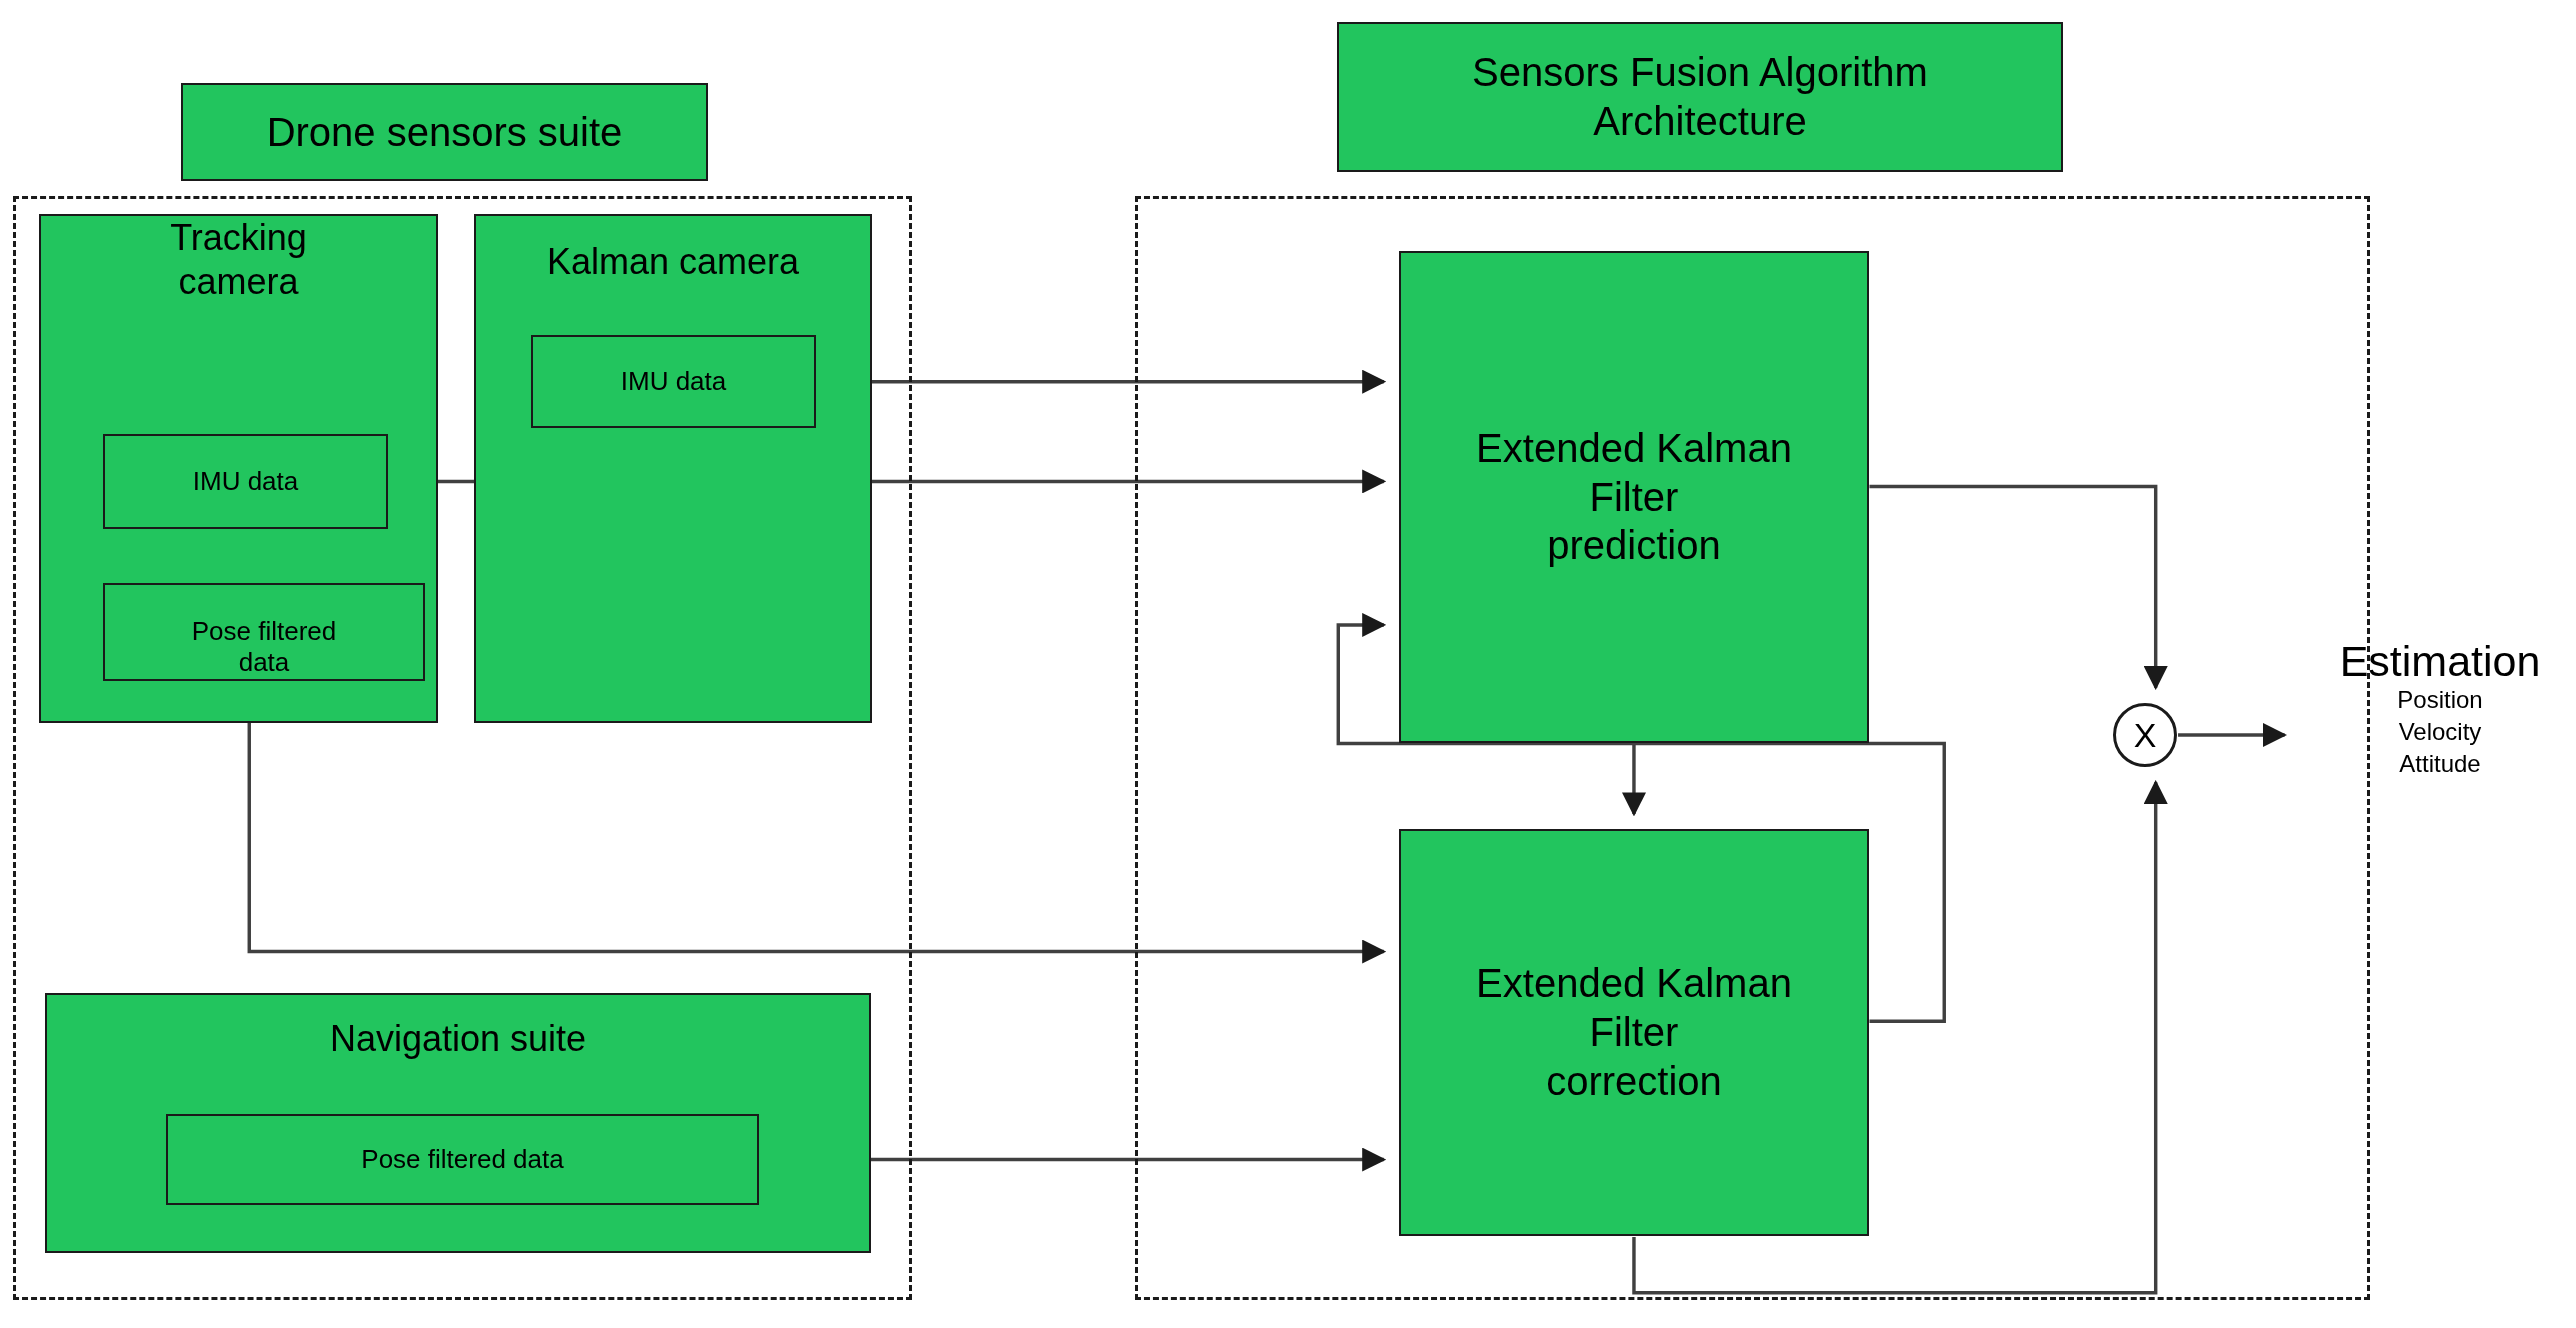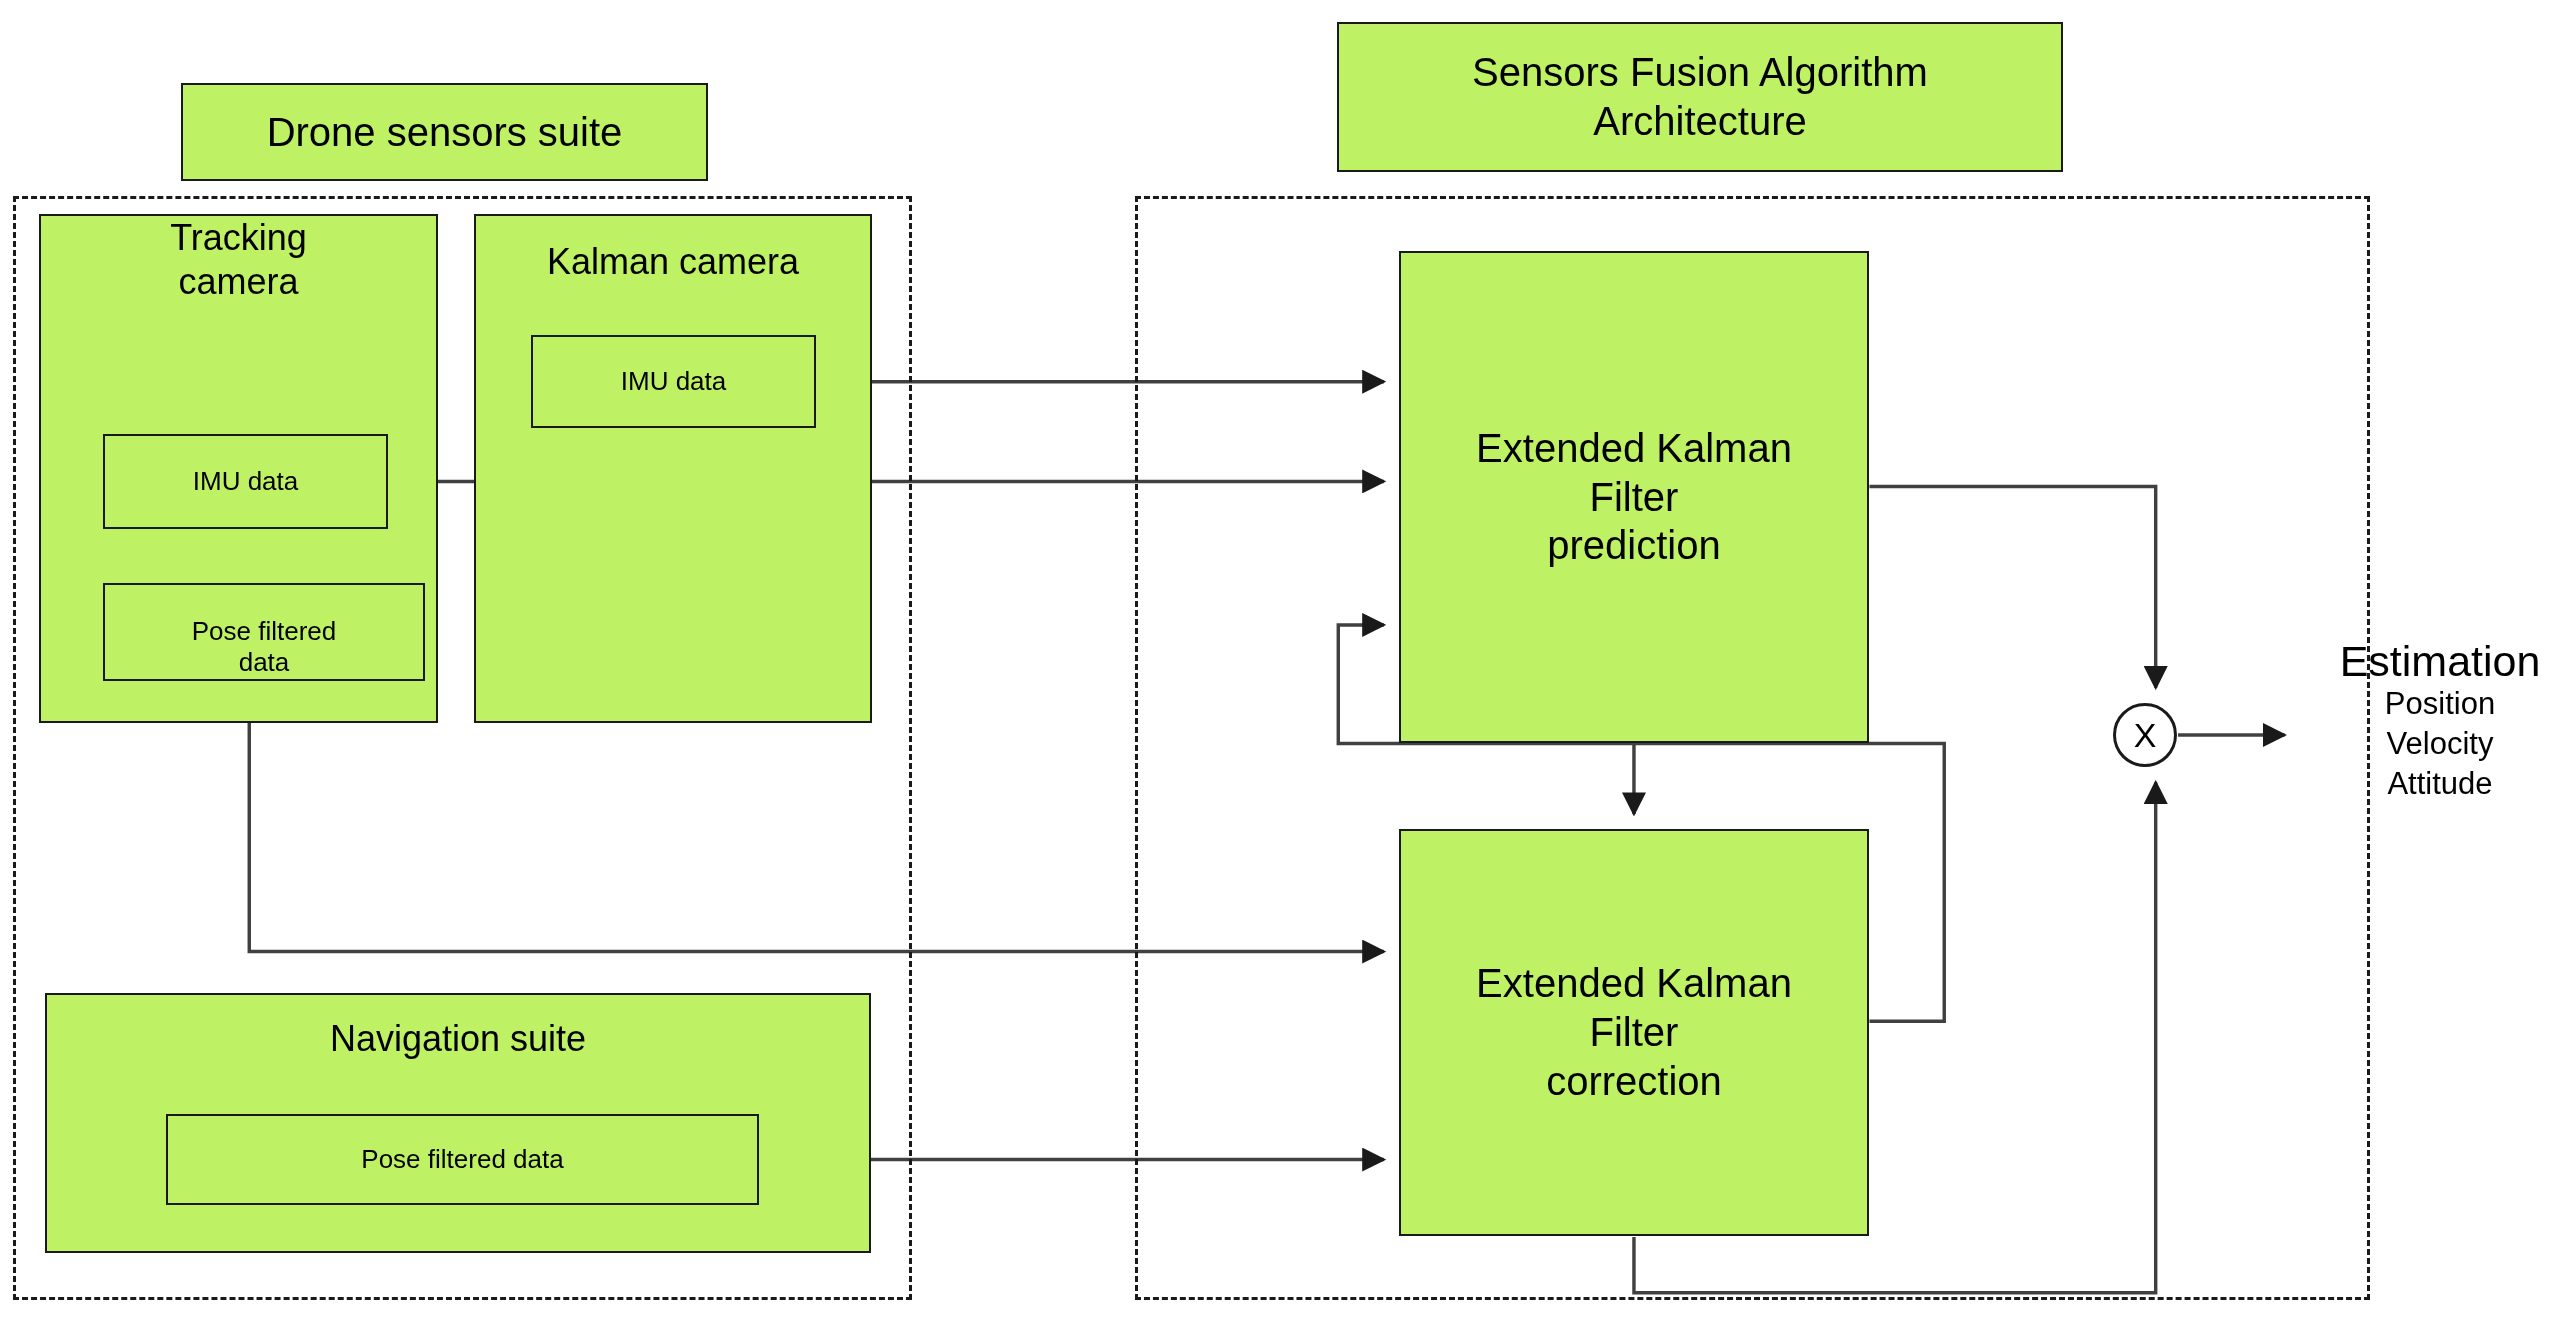--- a/index.html
+++ b/index.html
@@ -23,21 +23,21 @@
     position: absolute;
     left: 0;
     top: 0;
     width: 2576px;
     height: 1329px;
     pointer-events: none;
   }
   .node {
     position: absolute;
     box-sizing: border-box;
-    background: #bef264;
+    background: #22c55e;
     border: 2.6px solid #1a1a1a;
     display: flex;
     align-items: center;
     justify-content: center;
     text-align: center;
     line-height: 1.22;
   }
   .node.topalign {
     align-items: flex-start;
   }
@@ -129,21 +129,21 @@
     position: absolute;
     left: 2304px; top: 640px; width: 272px;
     text-align: center;
   }
   #estimation-title {
     font-size: 43px;
     line-height: 1.0;
     white-space: nowrap;
   }
   .estimation-item {
-    font-size: 31px;
+    font-size: 24px;
     line-height: 1.18;
     margin-top: 3.4px;
   }
 </style>
 </head>
 <body>
 
 <div id="canvas">
 
   <svg class="layer" viewBox="0 0 2997 1546" xmlns="http://www.w3.org/2000/svg">

